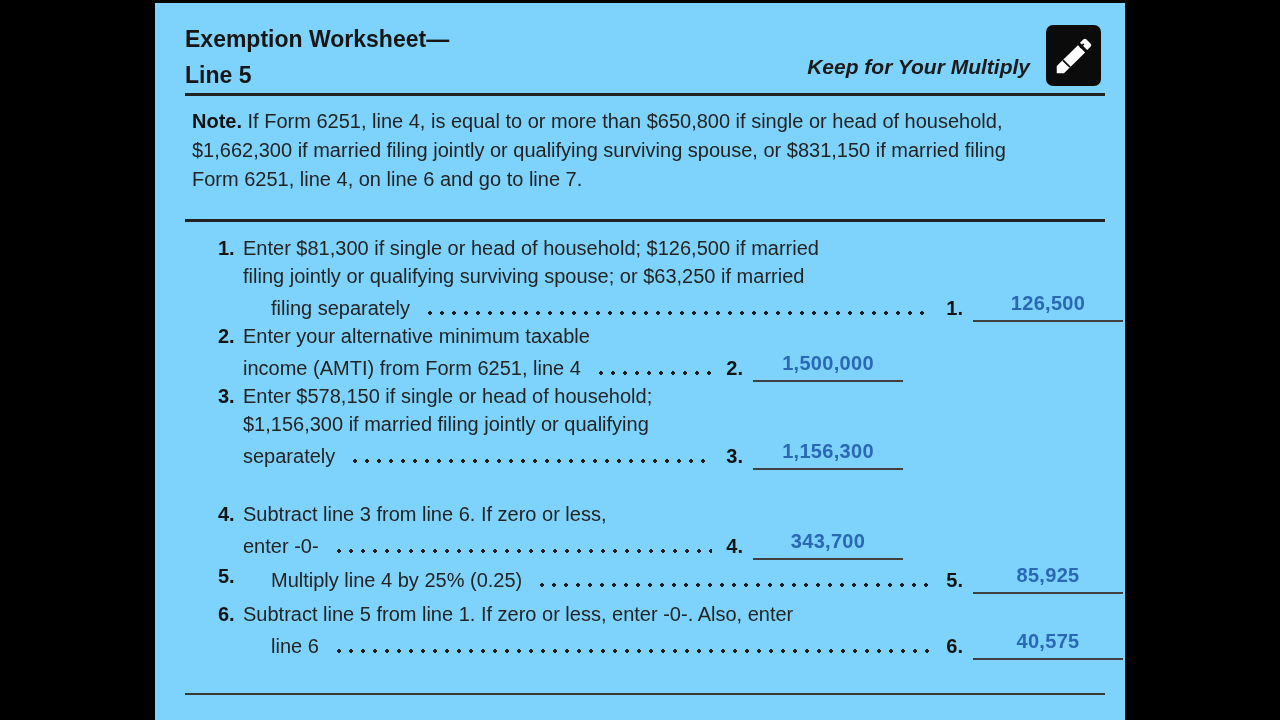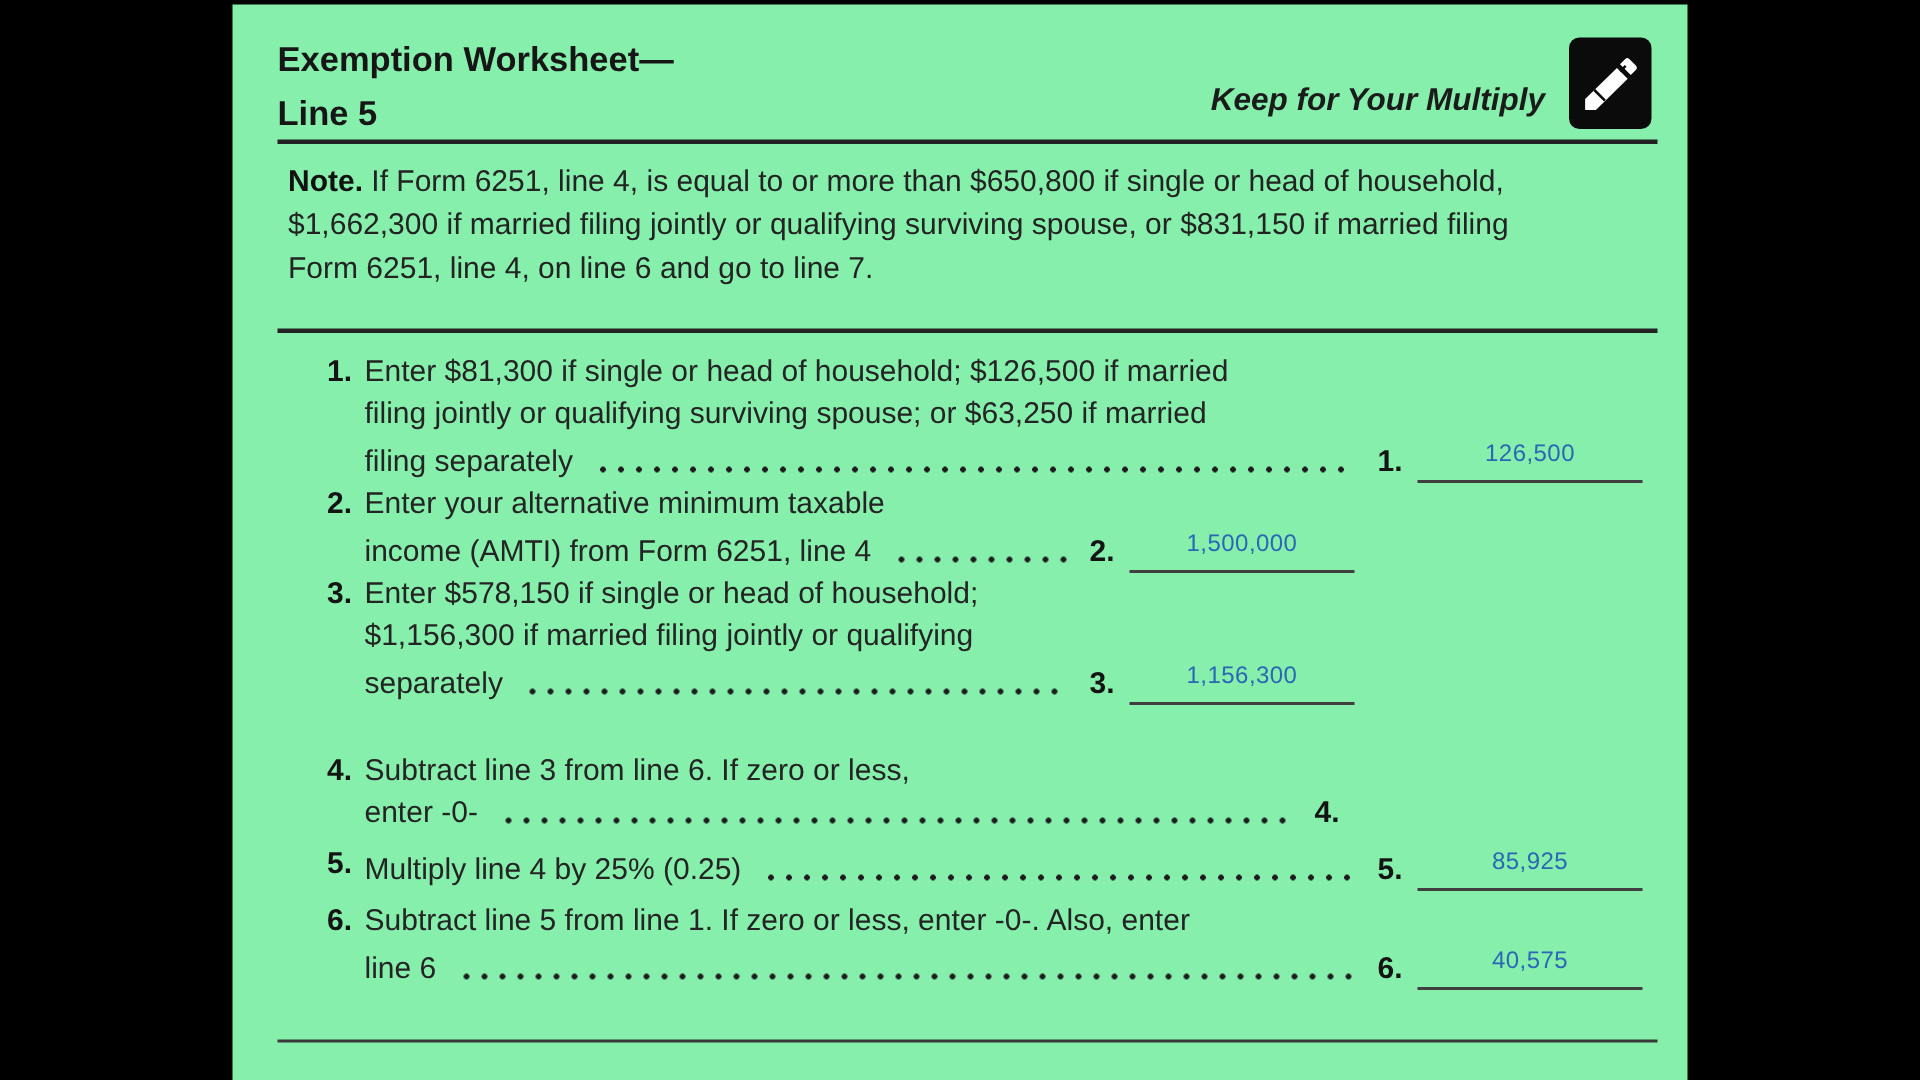--- a/index.html
+++ b/index.html
@@ -1,18 +1,18 @@
 <!DOCTYPE html>
 <html><head>
 <meta charset="utf-8">
 <style>
   html,body{margin:0;padding:0;background:#000;width:1280px;height:720px;overflow:hidden;
     font-family:"Liberation Sans",sans-serif;}
   .stage{position:relative;width:1280px;height:720px;background:#000;}
-  .page{position:absolute;left:155px;top:3px;width:970px;height:717px;background:#86efac;color:#1e1e1e;}
+  .page{position:absolute;left:155px;top:3px;width:970px;height:717px;background:#7dd3fc;color:#1e1e1e;}
 
   
   .title{position:absolute;left:30px;top:18px;font-size:23px;font-weight:700;line-height:36px;color:#161616;}
   .tagline{position:absolute;right:95px;top:52px;font-size:21px;font-style:italic;font-weight:700;color:#1b1b1b;}
   .pencil-box{position:absolute;left:891px;top:22px;width:55px;height:61px;background:#0b0b0b;border-radius:7px;
     display:flex;align-items:center;justify-content:center;}
   .pencil-box svg{width:46px;height:46px;}
 
   .rule{position:absolute;left:30px;width:920px;background:#222;}
   .rule-1{top:90px;height:3px;}
@@ -22,30 +22,30 @@
   
   .note{position:absolute;left:37px;top:104px;font-size:20px;line-height:29px;color:#232323;}
   .note b{font-weight:700;color:#111;}
 
   
   .item{position:absolute;display:flex;left:63px;font-size:20px;line-height:28px;color:#242424;}
   .item .num{width:25px;font-weight:700;color:#141414;flex:0 0 25px;}
   .item .body{width:852px;}
   .tline{white-space:pre;}
   .lastline{display:flex;align-items:flex-end;}
-  .lastline.outer{width:852px;}
+  .lastline.outer{width:852px;margin-left:28px;}
   .lastline.inner{width:660px;}
   .leader{flex:1 1 auto;height:4px;align-self:flex-end;margin:0 14px 7px 14px;
     background-image:radial-gradient(circle,#1d1d1d 1.7px,transparent 2.1px);
     background-size:12px 4px;background-repeat:repeat-x;background-position:0 50%;}
   .entry{display:inline-flex;align-items:flex-end;flex:0 0 auto;}
   .entry-num{font-weight:700;color:#141414;margin-right:10px;}
   .entry-field{width:150px;height:27px;border-bottom:2px solid #3f3f3f;display:flex;
     align-items:flex-end;justify-content:center;padding-bottom:3px;}
-  .entry-value{font-size:16px;font-weight:400;letter-spacing:.3px;}
+  .entry-value{font-size:20px;font-weight:700;letter-spacing:.3px;}
   .it1{top:231px;} .it2{top:319px;} .it3{top:379px;} .it4{top:497px;} .it5{top:559px;} .it6{top:597px;}
 </style>
 </head>
 <body>
 
 <div class="stage">
   <div class="page">
 
     <div class="title">
       <div>Exemption Worksheet—</div>
@@ -124,20 +124,23 @@
 
     <div class="item it4">
       <div class="num">4.</div>
       <div class="body">
         <div class="tline">Subtract line 3 from line 6. If zero or less,</div>
         <div class="lastline inner">
           <span class="tline">enter -0-</span>
           <span class="leader"></span>
           <span class="entry">
             <span class="entry-num">4.</span>
+            <span class="entry-field">
+              <span class="entry-value" style="color: rgb(42, 103, 181);">343,700</span>
+            </span>
           </span>
         </div>
       </div>
     </div>
 
     <div class="item it5">
       <div class="num">5.</div>
       <div class="body">
         <div class="lastline outer">
           <span class="tline">Multiply line 4 by 25% (0.25)</span>

